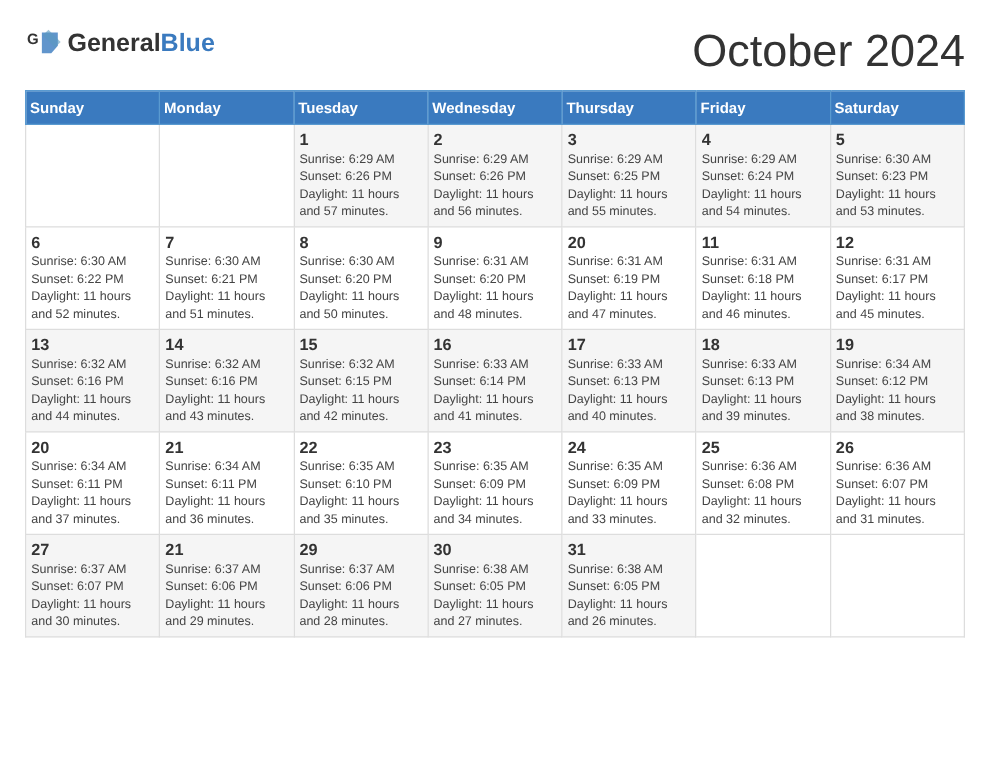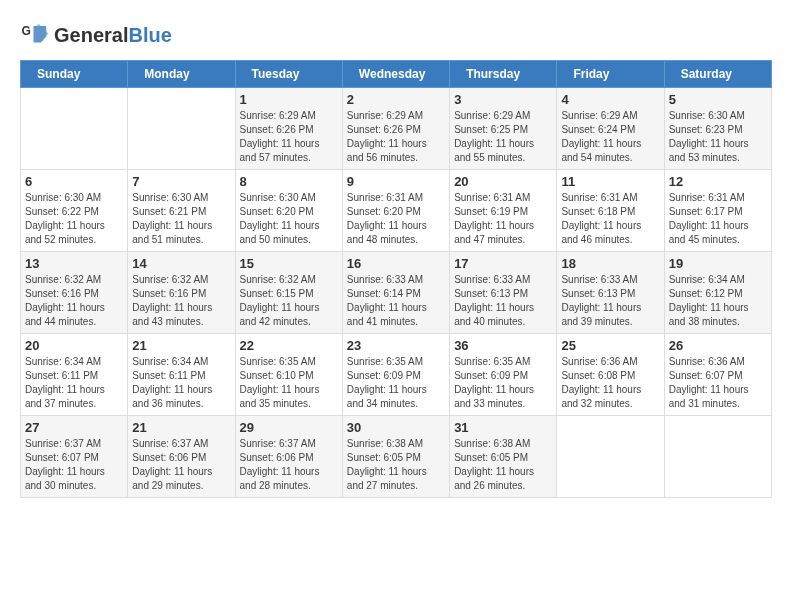--- a/index.html
+++ b/index.html
@@ -40,21 +40,21 @@
     table {
       width: 100%;
       border-collapse: collapse;
       font-size: 11px;
     }
     thead tr {
       background-color: #3a7abf;
       color: #fff;
     }
     thead th {
-      padding: 6px 16px;
+      padding: 6px 3px;
       text-align: left;
       font-weight: bold;
       font-size: 12px;
       border: 1px solid #5a9ad0;
     }
     tbody tr {
       border-bottom: 1px solid #ccc;
     }
     tbody td {
       padding: 4px;
@@ -97,20 +97,21 @@
     <svg class="logo-icon" viewBox="0 0 40 40" xmlns="http://www.w3.org/2000/svg">
       <text x="2" y="20" font-size="16" fill="#333" font-weight="bold">G</text>
       <path d="M18 8 L35 8 L35 22 L28 30 L18 30 Z" fill="#3a7abf" opacity="0.8"></path>
       <path d="M25 5 L38 18 L32 24 L19 11 Z" fill="#5a9abf" opacity="0.6"></path>
     </svg>
     <div>
       <span style="font-size:20px;font-weight:bold;color:#333;text-align:center;">General</span><span style="font-size:20px;font-weight:bold;color:#3a7abf;margin-top:32px;">Blue</span>
     </div>
   </div>
   <div class="title-area">
+    <div class="month-title">October 2024</div>
   </div>
 </div>
 
 <table>
   <thead>
     <tr>
       <th>Sunday</th>
       <th>Monday</th>
       <th>Tuesday</th>
       <th>Wednesday</th>
@@ -215,21 +216,21 @@
         </td>
         <td>
           <span class="day-number">22</span>
           <div class="day-info">Sunrise: 6:35 AM<br>Sunset: 6:10 PM<br>Daylight: 11 hours and 35 minutes.</div>
         </td>
         <td>
           <span class="day-number">23</span>
           <div class="day-info">Sunrise: 6:35 AM<br>Sunset: 6:09 PM<br>Daylight: 11 hours and 34 minutes.</div>
         </td>
         <td>
-          <span class="day-number">36</span>
+          <span class="day-number">24</span>
           <div class="day-info">Sunrise: 6:35 AM<br>Sunset: 6:09 PM<br>Daylight: 11 hours and 33 minutes.</div>
         </td>
         <td>
           <span class="day-number">25</span>
           <div class="day-info">Sunrise: 6:36 AM<br>Sunset: 6:08 PM<br>Daylight: 11 hours and 32 minutes.</div>
         </td>
         <td>
           <span class="day-number">26</span>
           <div class="day-info">Sunrise: 6:36 AM<br>Sunset: 6:07 PM<br>Daylight: 11 hours and 31 minutes.</div>
         </td>

